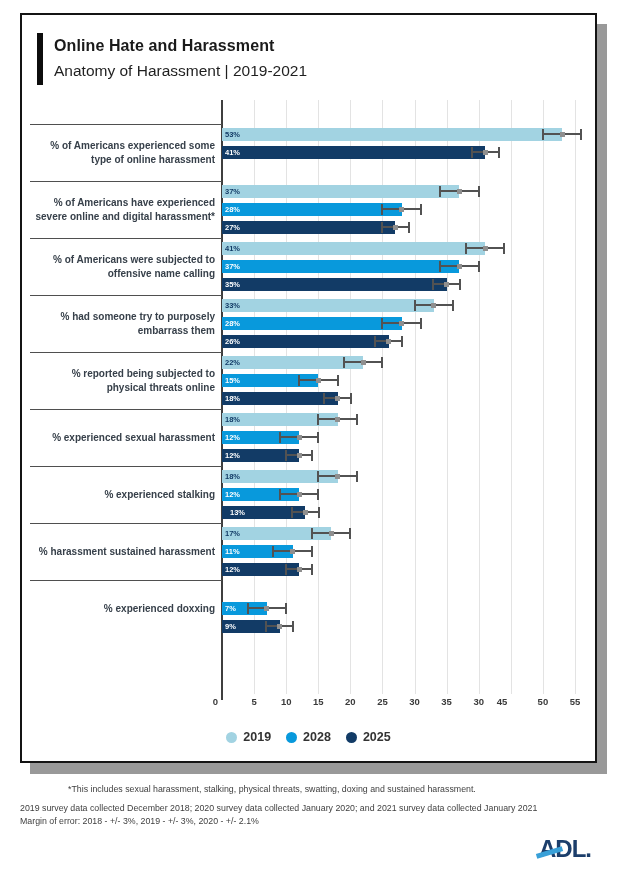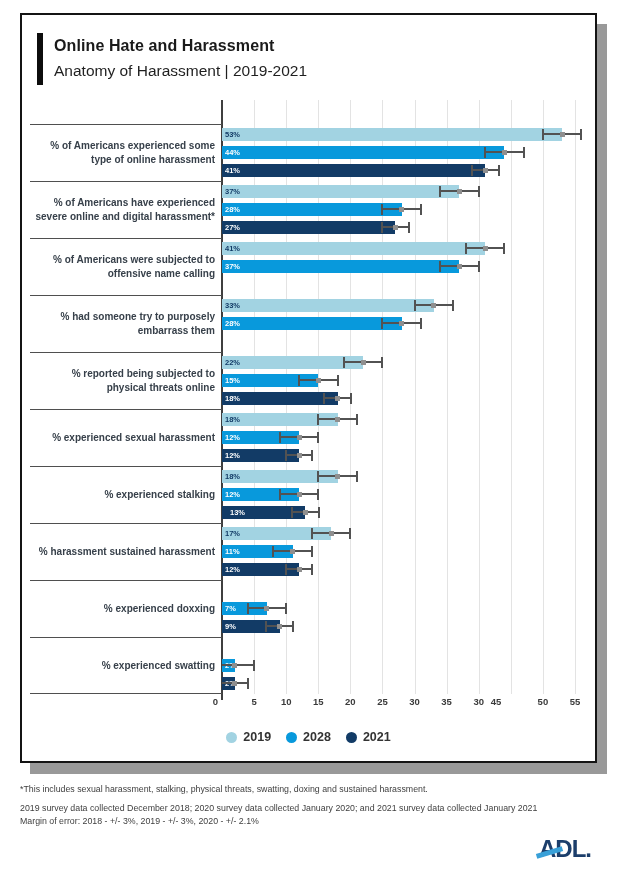--- a/index.html
+++ b/index.html
@@ -43,21 +43,21 @@
 
   .legend { position:absolute; left:0; top:712px; width:573px; height:20px;
     display:flex; justify-content:center; align-items:center; gap:15px; }
   .legend-item { display:flex; align-items:center; gap:6px;
     font-size:12.5px; font-weight:bold; color:#333333; }
   .legend-dot { width:11px; height:11px; border-radius:50%; }
 
   
   .footnotes { position:absolute; left:20px; top:784px; width:580px;
     font-size:8.8px; color:#3e3e3e; }
-  .fn-1 { margin-bottom:8px; }
+  .fn-1 { margin-bottom:8px;margin-left:48px; }
   .fn-2, .fn-3 { line-height:13px; }
 
   
   .logo { position:absolute; right:21px; top:835px; width:60px; height:28px; }
   .logo-text { font-size:24px; font-weight:bold; color:#1c3e6b; letter-spacing:-1px;
     line-height:28px; }
   .logo-slash { position:absolute; left:-3px; top:15px; width:27px; height:5px;
     background:#39a0d8; transform:rotate(-17deg); }
 </style>
 </head>
@@ -96,29 +96,20 @@
               <div class="slot">
                 <div class="bar" style="width: 340.164px; background: rgb(162, 211, 226);">
                   <span style="color: rgb(18, 59, 102);">53%</span>
                 </div>
                 <div class="eb-line" style="left: 320.909px; width: 38.5091px; background: rgb(82, 82, 82);"></div>
                 <div class="eb-cap" style="left: 319.909px; background: rgb(82, 82, 82);"></div>
                 <div class="eb-cap" style="left: 358.418px; background: rgb(82, 82, 82);"></div>
                 <div class="eb-dot" style="left: 337.664px;"></div>
               </div>
               <div class="slot">
-                <div class="bar" style="width: 282.4px; background: rgb(8, 153, 220);">
-                  <span style="color: rgb(255, 255, 255);">44%</span>
-                </div>
-                <div class="eb-line" style="left: 263.145px; width: 38.5091px; background: rgb(82, 82, 82);"></div>
-                <div class="eb-cap" style="left: 262.145px; background: rgb(82, 82, 82);"></div>
-                <div class="eb-cap" style="left: 300.655px; background: rgb(82, 82, 82);"></div>
-                <div class="eb-dot" style="left: 279.9px;"></div>
-              </div>
-              <div class="slot">
                 <div class="bar" style="width: 263.145px; background: rgb(18, 59, 102);">
                   <span style="color: rgb(255, 255, 255);">41%</span>
                 </div>
                 <div class="eb-line" style="left: 249.667px; width: 26.9564px; background: rgb(82, 82, 82);"></div>
                 <div class="eb-cap" style="left: 248.667px; background: rgb(82, 82, 82);"></div>
                 <div class="eb-cap" style="left: 275.624px; background: rgb(82, 82, 82);"></div>
                 <div class="eb-dot" style="left: 260.645px;"></div>
               </div>
             </div>
           </div>
@@ -172,20 +163,29 @@
               </div>
               <div class="slot">
                 <div class="bar" style="width: 237.473px; background: rgb(8, 153, 220);">
                   <span style="color: rgb(255, 255, 255);">37%</span>
                 </div>
                 <div class="eb-line" style="left: 218.218px; width: 38.5091px; background: rgb(82, 82, 82);"></div>
                 <div class="eb-cap" style="left: 217.218px; background: rgb(82, 82, 82);"></div>
                 <div class="eb-cap" style="left: 255.727px; background: rgb(82, 82, 82);"></div>
                 <div class="eb-dot" style="left: 234.973px;"></div>
               </div>
+              <div class="slot">
+                <div class="bar" style="width: 224.636px; background: rgb(18, 59, 102);">
+                  <span style="color: rgb(255, 255, 255);">35%</span>
+                </div>
+                <div class="eb-line" style="left: 211.158px; width: 26.9564px; background: rgb(82, 82, 82);"></div>
+                <div class="eb-cap" style="left: 210.158px; background: rgb(82, 82, 82);"></div>
+                <div class="eb-cap" style="left: 237.115px; background: rgb(82, 82, 82);"></div>
+                <div class="eb-dot" style="left: 222.136px;"></div>
+              </div>
             </div>
           </div>
           <div class="cat-row">
             <div class="cat-label">
               <span>% had someone try to purposely embarrass them</span>
             </div>
             <div class="row-bars">
               <div class="slot">
                 <div class="bar" style="width: 211.8px; background: rgb(162, 211, 226);">
                   <span style="color: rgb(18, 59, 102);">33%</span>
@@ -197,20 +197,29 @@
               </div>
               <div class="slot">
                 <div class="bar" style="width: 179.709px; background: rgb(8, 153, 220);">
                   <span style="color: rgb(255, 255, 255);">28%</span>
                 </div>
                 <div class="eb-line" style="left: 160.455px; width: 38.5091px; background: rgb(82, 82, 82);"></div>
                 <div class="eb-cap" style="left: 159.455px; background: rgb(82, 82, 82);"></div>
                 <div class="eb-cap" style="left: 197.964px; background: rgb(82, 82, 82);"></div>
                 <div class="eb-dot" style="left: 177.209px;"></div>
               </div>
+              <div class="slot">
+                <div class="bar" style="width: 166.873px; background: rgb(18, 59, 102);">
+                  <span style="color: rgb(255, 255, 255);">26%</span>
+                </div>
+                <div class="eb-line" style="left: 153.395px; width: 26.9564px; background: rgb(82, 82, 82);"></div>
+                <div class="eb-cap" style="left: 152.395px; background: rgb(82, 82, 82);"></div>
+                <div class="eb-cap" style="left: 179.351px; background: rgb(82, 82, 82);"></div>
+                <div class="eb-dot" style="left: 164.373px;"></div>
+              </div>
             </div>
           </div>
           <div class="cat-row">
             <div class="cat-label">
               <span>% reported being subjected to physical threats online</span>
             </div>
             <div class="row-bars">
               <div class="slot">
                 <div class="bar" style="width: 141.2px; background: rgb(162, 211, 226);">
                   <span style="color: rgb(18, 59, 102);">22%</span>
@@ -358,78 +367,53 @@
                 <div class="eb-dot" style="left: 42.4273px;"></div>
               </div>
               <div class="slot">
                 <div class="bar" style="width: 57.7636px; background: rgb(18, 59, 102);">
                   <span style="color: rgb(255, 255, 255);">9%</span>
                 </div>
                 <div class="eb-line" style="left: 44.2855px; width: 26.9564px; background: rgb(82, 82, 82);"></div>
                 <div class="eb-cap" style="left: 43.2855px; background: rgb(82, 82, 82);"></div>
                 <div class="eb-cap" style="left: 70.2418px; background: rgb(82, 82, 82);"></div>
                 <div class="eb-dot" style="left: 55.2636px;"></div>
-              </div>
-            </div>
-          </div>
-          <div class="cat-row last">
-            <div class="cat-label">
-              <span>% experienced swatting</span>
-            </div>
-            <div class="row-bars">
-              <div class="slot"></div>
-              <div class="slot">
-                <div class="bar" style="width: 12.8364px; background: rgb(8, 153, 220);">
-                  <span style="color: rgb(255, 255, 255);">2%</span>
-                </div>
-                <div class="eb-line" style="left: -6.41818px; width: 38.5091px; background: rgb(82, 82, 82);"></div>
-                <div class="eb-cap" style="left: 31.0909px; background: rgb(82, 82, 82);"></div>
-                <div class="eb-dot" style="left: 10.3364px;"></div>
-              </div>
-              <div class="slot">
-                <div class="bar" style="width: 12.8364px; background: rgb(18, 59, 102);">
-                  <span style="color: rgb(255, 255, 255);">2%</span>
-                </div>
-                <div class="eb-line" style="left: -0.641818px; width: 26.9564px; background: rgb(82, 82, 82);"></div>
-                <div class="eb-cap" style="left: -1.64182px; background: rgb(82, 82, 82);"></div>
-                <div class="eb-cap" style="left: 25.3145px; background: rgb(82, 82, 82);"></div>
-                <div class="eb-dot" style="left: 10.3364px;"></div>
               </div>
             </div>
           </div>
         </div>
     </div>
 
     <div class="axis-row" id="axisRow">
         <span class="tick zero" style="left: 0px;">0</span>
         <span class="tick" style="left: 32.0909px;">5</span>
         <span class="tick" style="left: 64.1818px;">10</span>
         <span class="tick" style="left: 96.2727px;">15</span>
         <span class="tick" style="left: 128.364px;">20</span>
         <span class="tick" style="left: 160.455px;">25</span>
         <span class="tick" style="left: 192.545px;">30</span>
         <span class="tick" style="left: 224.636px;">35</span>
         <span class="tick" style="left: 256.727px;">30</span>
-        <span class="tick" style="left: 274px; text-align: center;">45</span>
+        <span class="tick" style="left: 280px; text-align: center;">45</span>
         <span class="tick" style="left: 320.909px;">50</span>
         <span class="tick" style="left: 353px;">55</span>
       </div>
 
     <div class="legend" id="legend">
         <div class="legend-item">
           <div class="legend-dot" style="background: rgb(162, 211, 226);"></div>
           <span>2019</span>
         </div>
         <div class="legend-item">
           <div class="legend-dot" style="background: rgb(8, 153, 220);"></div>
           <span>2028</span>
         </div>
         <div class="legend-item">
           <div class="legend-dot" style="background: rgb(18, 59, 102);"></div>
-          <span>2021</span>
+          <span>2025</span>
         </div>
       </div>
   </div>
 
   <div class="footnotes">
     <div class="fn-1">*This includes sexual harassment, stalking, physical threats, swatting, doxing and sustained harassment.</div>
     <div class="fn-2">2019 survey data collected December 2018; 2020 survey data collected January 2020; and 2021 survey data collected January 2021</div>
     <div class="fn-3">Margin of error: 2018 - +/- 3%, 2019 - +/- 3%, 2020 - +/- 2.1%</div>
   </div>
 

